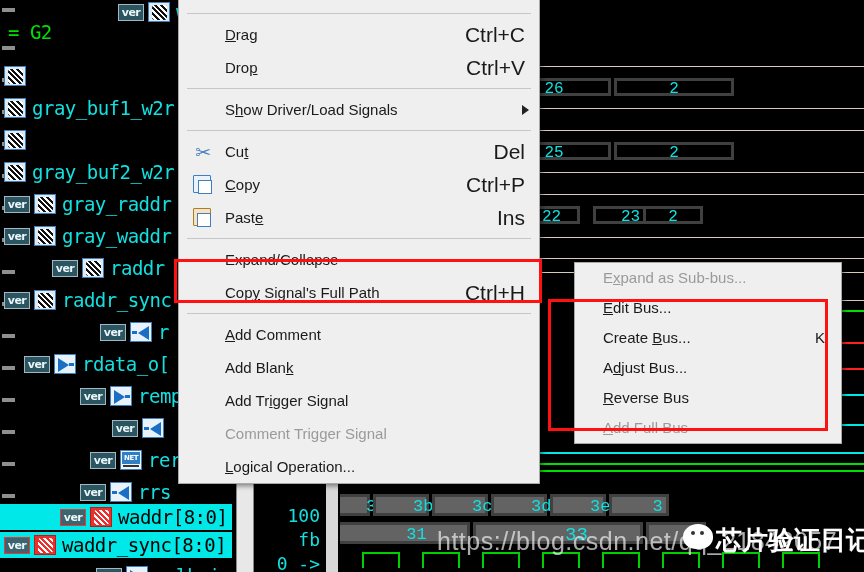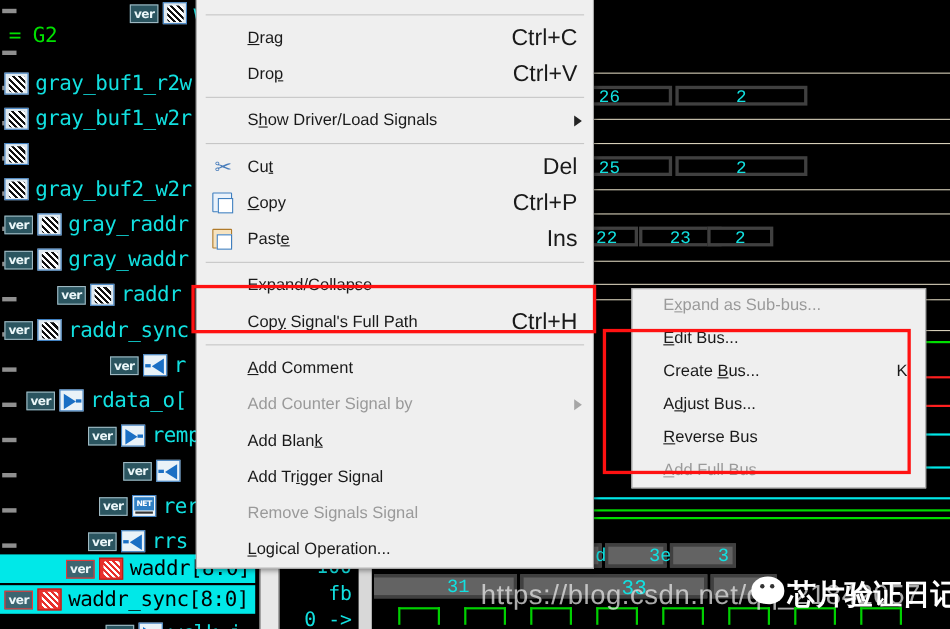--- a/index.html
+++ b/index.html
@@ -278,21 +278,20 @@
         <div class="ico-mod"></div>
         <span>wrs</span>
       </div>
 
       <div class="sig-row green" style="top:16px; padding-left:8px">
         <span>= G2</span>
       </div>
 
       <div class="sig-row" style="top:60px; padding-left:4px">
         <div class="ico-mod"></div>
-        <span>gray_buf1_r2w</span>
       </div>
       <div class="sig-row" style="top:92px; padding-left:4px">
         <div class="ico-mod"></div>
         <span>gray_buf1_w2r</span>
       </div>
       <div class="sig-row" style="top:124px; padding-left:4px">
         <div class="ico-mod"></div>
       </div>
       <div class="sig-row" style="top:156px; padding-left:4px">
         <div class="ico-mod"></div>
@@ -420,21 +419,21 @@
         <div class="wf-seg" style="left:44px;  width:110px">2c</div>
         <div class="wf-seg" style="left:157px; width:114px">25</div>
         <div class="wf-seg" style="left:274px; width:120px">2</div>
       </div>
 
       <div class="wf-lane" style="top:206px">
         <div class="wf-seg" style="left:4px;   width:56px">25</div>
         <div class="wf-seg" style="left:63px;  width:56px">27</div>
         <div class="wf-seg" style="left:122px; width:58px">26</div>
         <div class="wf-seg" style="left:183px; width:57px">22</div>
-        <div class="wf-seg" style="left:241px; width:75px">23</div>
+        <div class="wf-seg" style="left:253px; width:75px">23</div>
         <div class="wf-seg" style="left:303px; width:60px">2</div>
       </div>
 
       <div class="wf-flat" style="top:300px; left:478px"></div>
       <div class="wf-green" style="top:310px; left:478px"></div>
       <div class="wf-red" style="top:342px; left:478px"></div>
       <div class="wf-red" style="top:368px; left:478px"></div>
       <div class="wf-cyan" style="top:394px; left:478px"></div>
       <div class="wf-cyan" style="top:424px; left:478px"></div>
 
@@ -523,32 +522,28 @@
     <div class="mi">
       <span class="lbl">Cop<u>y</u> Signal's Full Path</span>
       <span class="acc">Ctrl+H</span>
     </div>
 
     <div class="msep"></div>
 
     <div class="mi">
       <span class="lbl"><u>A</u>dd Comment</span>
     </div>
+    <div class="mi">
+      <span class="lbl">Add Blan<u>k</u></span>
+    </div>
+    <div class="mi">
+      <span class="lbl">Add Tr<u>i</u>gger Signal</span>
+    </div>
     <div class="mi disabled">
-      <span class="lbl">Add Counter Signal by</span>
-      <span class="arrow"></span>
-    </div>
-    <div class="mi">
-      <span class="lbl">Add Blan<u>k</u></span>
-    </div>
-    <div class="mi">
-      <span class="lbl">Add Tr<u>i</u>gger Signal</span>
-    </div>
-    <div class="mi disabled">
-      <span class="lbl">Remove Signals Signal</span>
+      <span class="lbl">Comment Trigger Signal</span>
     </div>
     <div class="mi">
       <span class="lbl"><u>L</u>ogical Operation...</span>
     </div>
   </div>
 
   <div class="menu" id="sub-menu">
     <div class="smi disabled">
       <span class="lbl">E<u>x</u>pand as Sub-bus...</span>
     </div>

